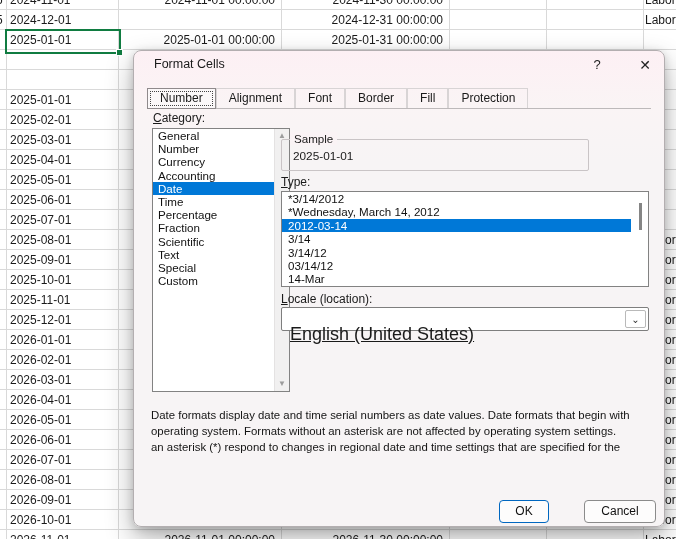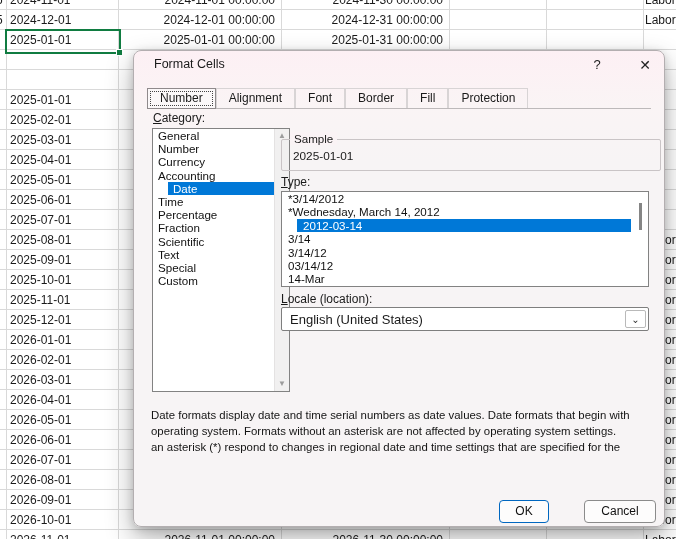--- a/index.html
+++ b/index.html
@@ -38,44 +38,44 @@
        font-size:12px;position:relative;}
   .tab.sel{background:#fbf8f9;border:1px solid #8f8a8c;height:21px;margin-bottom:-1px;
        outline:1px dotted #444;outline-offset:-4px;}
   
   .dlabel{position:absolute;font-size:12px;}
   #cat-label{left:19px;top:60px;}
   #cat-list{position:absolute;left:18px;top:77px;width:138px;height:264px;background:#fff;
        border:1px solid #828282;box-sizing:border-box;overflow:hidden;}
   .litem{height:13.2px;line-height:13.2px;font-size:11.6px;padding-left:5px;
        white-space:nowrap;color:#111;}
-  .litem.sel{background:#0078d7;color:#fff;margin-left:15px;}
+  .litem.sel{background:#0078d7;color:#fff;}
   #cat-sb{position:absolute;right:0;top:0;bottom:0;width:14px;background:#f1f0f0;
        border-left:1px solid #e4e2e2;}
   .sb-arrow{position:absolute;left:0;width:14px;height:14px;text-align:center;
        font-size:8px;line-height:14px;color:#9c9c9c;}
   #cat-up{top:0;}  #cat-dn{bottom:0;}
   
-  #sample-box{position:absolute;left:147px;top:88px;width:380px;height:32px;
+  #sample-box{position:absolute;left:147px;top:88px;width:308px;height:32px;
        border:1px solid #c9c4c6;border-radius:2px;box-sizing:border-box;}
   #sample-legend{position:absolute;top:-8px;left:8px;padding:0 4px;font-size:11.6px;
        background:#faf3f5;}
   #sample-value{position:absolute;left:11px;top:9px;font-size:11.8px;}
   
   #type-label{left:147px;top:124px;}
   #type-list{position:absolute;left:147px;top:140px;width:368px;height:96px;background:#fff;
        border:1px solid #828282;box-sizing:border-box;overflow:hidden;}
   #type-list .litem{padding-left:6px;height:13.4px;line-height:13.4px;}
   #type-list .litem.sel{margin-right:17px;}
   #type-thumb{position:absolute;right:6px;top:11px;width:3px;height:27px;background:#858585;}
   
   #loc-label{left:147px;top:241px;}
   #loc-combo{position:absolute;left:147px;top:256px;width:368px;height:24px;background:#fff;
        border:1px solid #7e7e7e;border-radius:2px;box-sizing:border-box;}
-  #loc-value{position:absolute;left:8px;top:4px;font-size:13px;white-space:nowrap;}
+  #loc-value{position:absolute;left:8px;top:16px;font-size:18px;white-space:nowrap;text-decoration:underline;}
   #loc-chevron{position:absolute;right:2px;top:2px;bottom:2px;width:19px;background:#fff;
        border:1px solid #b9b9b9;border-radius:2px;text-align:center;line-height:18px;
        font-size:10px;color:#333;}
   
   #desc{position:absolute;left:17px;top:356px;width:505px;font-size:11.4px;
        line-height:16px;color:#141414;}
   #desc div{white-space:nowrap;}
   
   .dbtn{position:absolute;top:449px;height:23px;box-sizing:border-box;background:#fdfcfc;
        border-radius:4px;text-align:center;line-height:21px;font-size:12px;color:#111;}
@@ -95,21 +95,20 @@
     <div class="row" style="top: -10px;">
       <div class="cfrag">6</div>
       <div class="ca">2024-11-01</div>
       <div class="cb">2024-11-01 00:00:00</div>
       <div class="cc">2024-11-30 00:00:00</div>
       <div class="ce">Labor</div>
     </div>
     <div class="row" style="top: 10px;">
       <div class="cfrag">5</div>
       <div class="ca">2024-12-01</div>
-      <div class="cb">2024-12-01 00:00:00</div>
       <div class="cc">2024-12-31 00:00:00</div>
       <div class="ce">Labor</div>
     </div>
     <div class="row" style="top: 30px;">
       <div class="ca">2025-01-01</div>
       <div class="cb">2025-01-01 00:00:00</div>
       <div class="cc">2025-01-31 00:00:00</div>
     </div>
     <div class="row" style="top: 50px;"></div>
     <div class="row" style="top: 70px;"></div>

